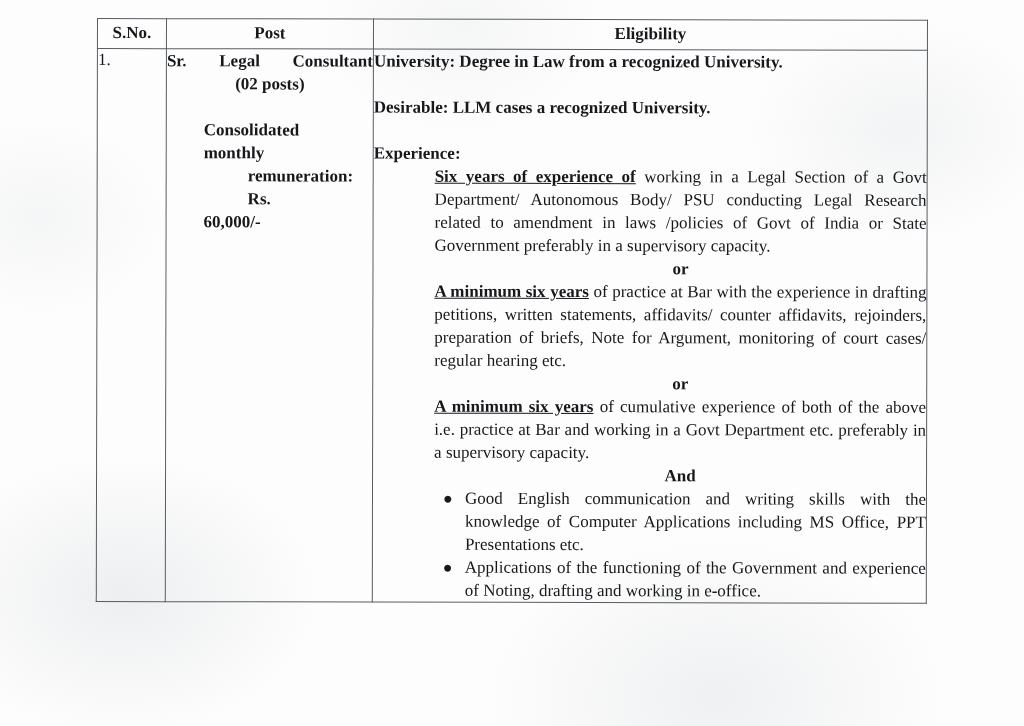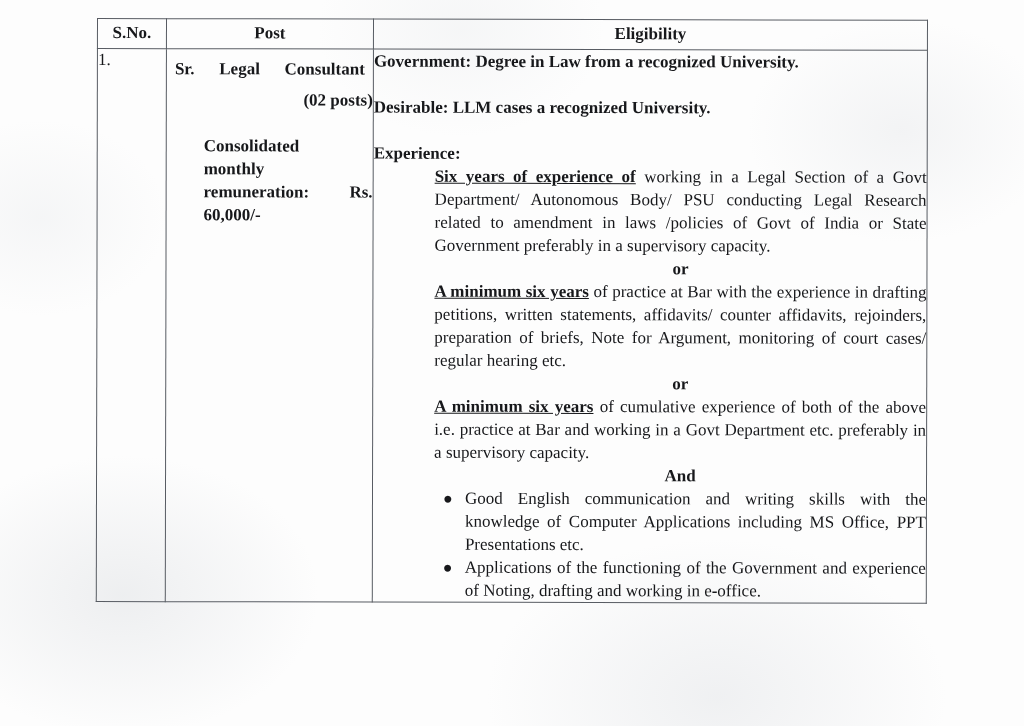--- a/index.html
+++ b/index.html
@@ -83,37 +83,38 @@
   td.cell-post {
     font-size: 17px;
     line-height: 23px;
     font-weight: bold;
     padding: 7px 8px 0 10px;
   }
   .post-title {
     text-align: justify;
     text-align-last: justify;
     font-weight: bold;
-    margin: 8px;
+    margin: 0;
   }
   .post-title-2 {
-    text-align: right;
+    text-align: center;
     font-weight: bold;
     margin: 0;
   }
   .post-gap { height: 23px; }
   .post-remuneration {
     font-weight: bold;
     margin: 0;
     padding-left: 37px;
   }
   .post-remuneration .line-just {
     display: block;
     text-align: justify;
     text-align-last: justify;
+    margin-left: 44px;
   }
   .post-remuneration .line-plain {
     display: block;
     text-align: left;
   }
 
   td.cell-elig {
     font-size: 17px;
     line-height: 23px;
     padding: 7px 10px 6px 7px;
@@ -200,21 +201,21 @@
           <p class="post-remuneration">
             <span class="line-plain">Consolidated</span>
             <span class="line-plain">monthly</span>
             <span class="line-just">remuneration:     Rs.</span>
             <span class="line-plain">60,000/-</span>
           </p>
         </td>
 
         <td class="cell-elig">
 
-          <p class="elig-head"><span>Government:</span><span> Degree in Law from a recognized University.</span></p>
+          <p class="elig-head"><span>University:</span><span> Degree in Law from a recognized University.</span></p>
 
           <div class="elig-spacer"></div>
 
           <p class="elig-head"><span>Desirable:</span><span> LLM cases a recognized University.</span></p>
 
           <div class="elig-spacer"></div>
 
           <p class="elig-head">Experience:</p>
 
           <p class="exp-para"><b>Six years of experience of</b><span> working in a Legal Section of a Govt Department/ Autonomous Body/ PSU conducting Legal Research related to amendment in laws /policies of Govt of India or State Government preferably in a supervisory capacity.</span></p>

